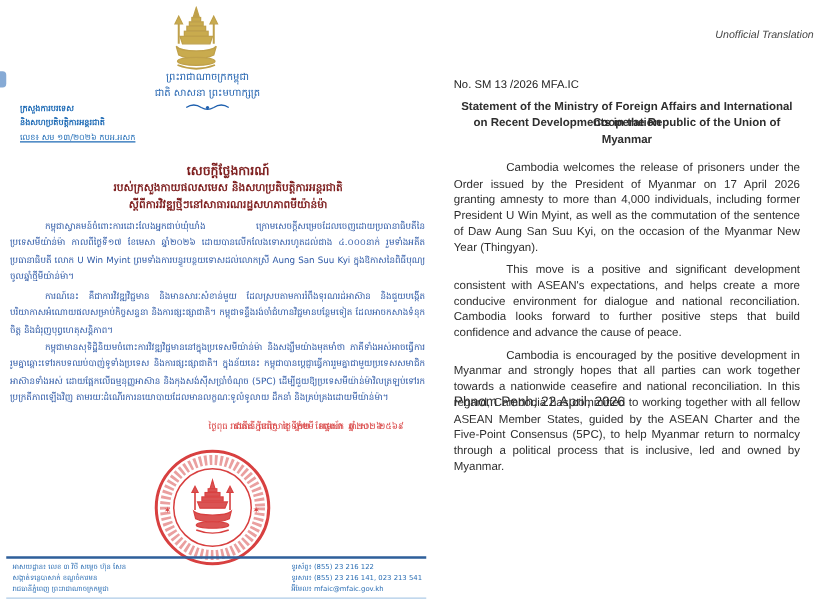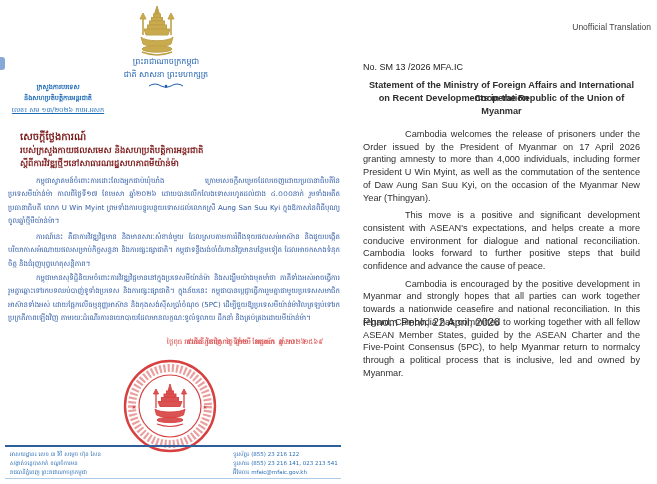--- a/index.html
+++ b/index.html
@@ -2,31 +2,31 @@
 <html><head>
 <meta charset="utf-8">
 <style>
   html,body{margin:0;padding:0;background:#ffffff;}
   .canvas{position:relative;width:657px;height:484px;background:#ffffff;overflow:hidden;
           font-family:"Liberation Sans",sans-serif;}
   .abs{position:absolute;}
   .khmer{font-family:"DejaVu Sans",sans-serif;}
   
   .kingdom-line{left:96px;width:140px;text-align:center;color:#1d5fae;font-weight:normal;font-size:8px;line-height:12px;}
-  .ministry-block{left:4px;top:82px;width:108px;text-align:center;color:#1d6ab5;font-size:6.5px;line-height:10.5px;}
-  .title-line{left:20px;width:325px;color:#7e1f1f;font-weight:bold;}
+  .ministry-block{left:16px;top:82px;width:108px;text-align:left;color:#1d6ab5;font-size:6.5px;line-height:10.5px;}
+  .title-line{left:20px;width:325px;text-align:center;color:#7e1f1f;font-weight:bold;}
   .body-par{left:8px;width:332px;color:#2b57a5;font-size:7px;line-height:13.4px;
             text-align:justify;text-indent:28px;overflow:hidden;}
   .red-date{left:145px;width:200px;text-align:center;color:#d84040;font-size:7px;line-height:12px;overflow:hidden;white-space:nowrap;font-family:Liberation Mono, monospace;}
   .footer-text{color:#2a6db3;font-size:5.5px;line-height:9px;overflow:hidden;}
   .hline{height:2px;background:#2e5f9b;}
   .hline-light{height:1px;background:#aecbe8;}
   
   .eng{color:#2f2f2f;}
-  .unofficial{font-size:8.5px;color:#444;}
+  .unofficial{font-style:italic;font-size:8.5px;color:#444;}
   .refno{font-size:9px;color:#222;}
   .eng-title{left:363px;width:277px;text-align:center;font-weight:bold;font-size:9.2px;line-height:13px;}
   .eng-body{left:363px;top:128px;width:277px;font-size:9.2px;line-height:12.7px;text-align:justify;}
   .eng-body p{margin:0 0 5px 0;text-indent:42px;}
   .dateline{left:363px;width:277px;text-align:left;font-size:11px;}
 </style>
 </head>
 <body>
 
 <div class="canvas">
@@ -65,21 +65,21 @@
       <div style="font-weight:bold;">ក្រសួងការបរទេស</div>
       <div style="font-weight:bold;">និងសហប្រតិបត្តិការអន្តរជាតិ</div>
       <div style="margin-top:2px;text-decoration:underline;">លេខ៖ សម ១៣/២០២៦ កបអ.អសក</div>
     </div>
 
     <div class="abs khmer title-line" style="top:130px;font-size:10px;">សេចក្តីថ្លែងការណ៍</div>
     <div class="abs khmer title-line" style="top:145px;font-size:8.5px;">របស់ក្រសួងកាយផលសមេស និងសហប្រតិបត្តិការអន្តរជាតិ</div>
     <div class="abs khmer title-line" style="top:158px;font-size:8.5px;">ស្តីពីការវិវឌ្ឍថ្មីៗនៅសាធារណរដ្ឋសហភាពមីយ៉ាន់ម៉ា</div>
 
     <div class="abs khmer body-par" style="top:175px;height:54px;">កម្ពុជាស្វាគមន៍ចំពោះការដោះលែងអ្នកជាប់ឃុំឃាំង ក្រោមសេចក្តីសម្រេចដែលចេញដោយប្រធានាធិបតីនៃប្រទេសមីយ៉ាន់ម៉ា កាលពីថ្ងៃទី១៧ ខែមេសា ឆ្នាំ២០២៦ ដោយបានលើកលែងទោសរហូតដល់ជាង ៤.០០០នាក់ រួមទាំងអតីតប្រធានាធិបតី លោក U Win Myint ព្រមទាំងការបន្ធូរបន្ថយទោសដល់លោកស្រី Aung San Suu Kyi ក្នុងឱកាសនៃពិធីបុណ្យចូលឆ្នាំថ្មីមីយ៉ាន់ម៉ា។</div>
-    <div class="abs khmer body-par" style="top:231px;height:41px;">ការណ៍នេះ គឺជាការវិវឌ្ឍវិជ្ជមាន និងមានសារៈសំខាន់មួយ ដែលស្របតាមការរំពឹងទុយផលសម់អាស៊ាន និងជួយបង្កើតបរិយាកាសអំណោយផលសម្រាប់កិច្ចសន្ទនា និងការផ្សះផ្សាជាតិ។ កម្ពុជាទន្ទឹងរង់ចាំជំហានវិជ្ជមានបន្ថែមទៀត ដែលអាចកសាងទំនុកចិត្ត និងជំរុញបុព្វហេតុសន្តិភាព។</div>
+    <div class="abs khmer body-par" style="top:231px;height:41px;">ការណ៍នេះ គឺជាការវិវឌ្ឍវិជ្ជមាន និងមានសារៈសំខាន់មួយ ដែលស្របតាមការរំពឹងទុរណរដ់អាស៊ាន និងជួយបង្កើតបរិយាកាសអំណោយផលសម្រាប់កិច្ចសន្ទនា និងការផ្សះផ្សាជាតិ។ កម្ពុជាទន្ទឹងរង់ចាំជំហានវិជ្ជមានបន្ថែមទៀត ដែលអាចកសាងទំនុកចិត្ត និងជំរុញបុព្វហេតុសន្តិភាព។</div>
     <div class="abs khmer body-par" style="top:272px;height:61px;">កម្ពុជាមានសុទិដ្ឋិនិយមចំពោះការវិវឌ្ឍវិជ្ជមាននៅក្នុងប្រទេសមីយ៉ាន់ម៉ា និងសង្ឃឹមយ៉ាងមុតមាំថា ភាគីទាំងអស់អាចធ្វើការរួមគ្នាឆ្ពោះទៅរកបទឈប់បាញ់ទូទាំងប្រទេស និងការផ្សះផ្សាជាតិ។ ក្នុងន័យនេះ កម្ពុជាបានប្តេជ្ញាធ្វើការរួមគ្នាជាមួយប្រទេសសមាជិកអាស៊ានទាំងអស់ ដោយផ្អែកលើធម្មនុញ្ញអាស៊ាន និងកុងសង់ស៊ីសប្រាំចំណុច (5PC) ដើម្បីជួយឱ្យប្រទេសមីយ៉ាន់ម៉ាវិលត្រឡប់ទៅរកប្រក្រតីភាពឡើងវិញ តាមរយៈដំណើរការនយោបាយដែលមានលក្ខណៈទូលំទូលាយ ដឹកនាំ និងគ្រប់គ្រងដោយមីយ៉ាន់ម៉ា។</div>
 
     <div class="abs khmer red-date" style="top:336px;">ថ្ងៃពុធ ៩កើត ខែពិសាខ ឆ្នាំមមី អដ្ឋស័ក ព.ស. ២៥៦៩</div>
     <div class="abs khmer red-date" style="top:336px;">រាជធានីភ្នំពេញ ថ្ងៃទី២២ ខែមេសា ឆ្នាំ២០២៦</div>
 
     <svg class="abs" style="left:122px;top:358px;" width="96" height="96" viewBox="0 0 96 96">
       <circle cx="48" cy="48" r="45" fill="none" stroke="#d84040" stroke-width="2.4"></circle>
       <circle cx="48" cy="48" r="31" fill="none" stroke="#d84040" stroke-width="1.2"></circle>
       <circle cx="48" cy="48" r="38" fill="none" stroke="#d85050" stroke-width="8" stroke-dasharray="2.2 2" opacity="0.55"></circle>
       <g stroke="#d84040" fill="#da5353" stroke-width="0.9">

